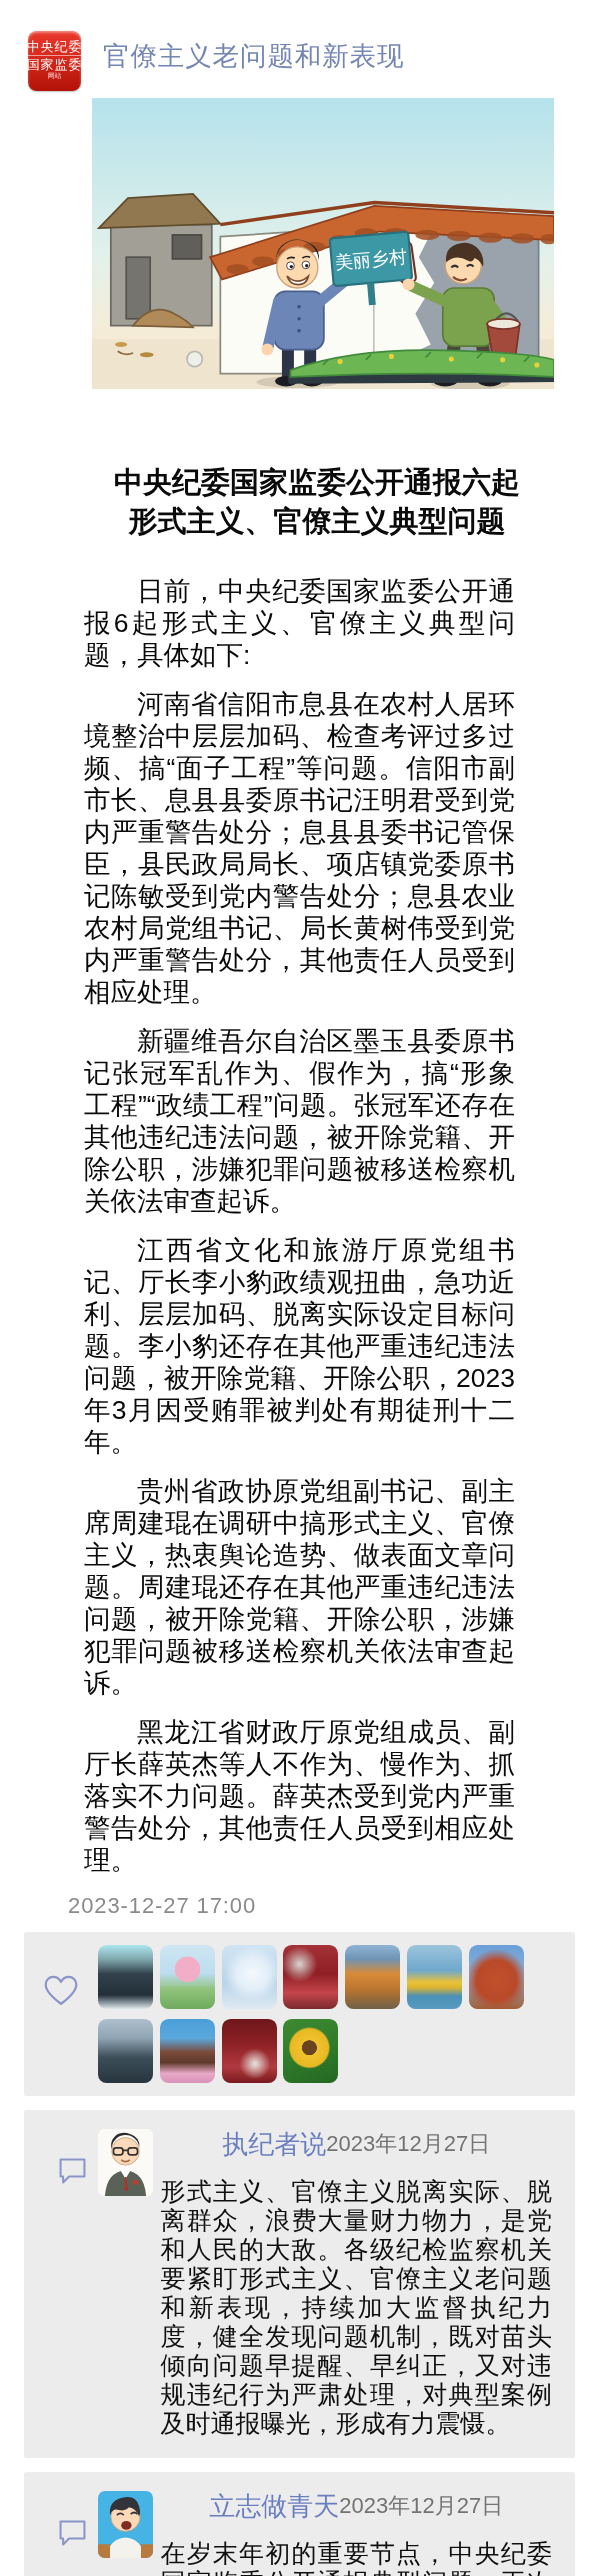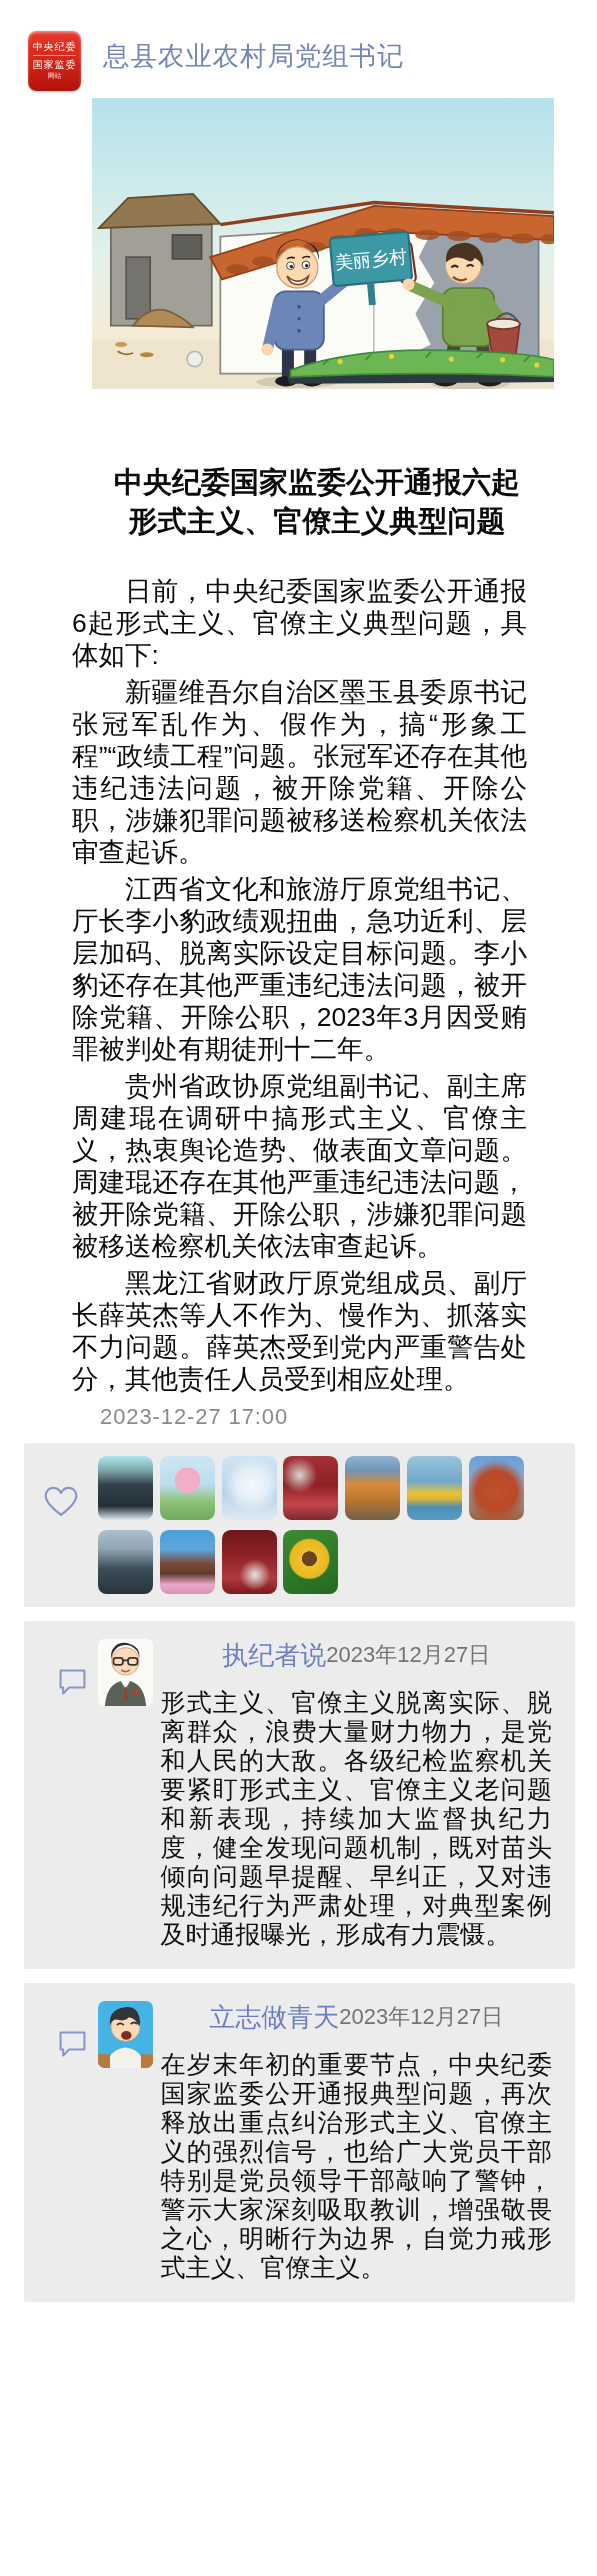--- a/index.html
+++ b/index.html
@@ -5,35 +5,35 @@
   html,body{margin:0;padding:0;background:#fff;}
   .page{position:relative;width:598px;min-height:2576px;background:#fff;overflow:hidden;
         font-family:"Liberation Sans","DejaVu Sans",sans-serif;color:#111;}
 
   
   .header{position:relative;height:98px;}
   .logo{position:absolute;left:28px;top:31px;width:53px;height:60px;border-radius:8.6px;
         background:linear-gradient(180deg,#e8392b 0%,#d6281c 45%,#b21207 100%);
         box-shadow:inset 0 1.7px 2.6px rgba(255,255,255,.45), 0 0.9px 1.7px rgba(0,0,0,.25);
         display:flex;flex-direction:column;align-items:center;justify-content:center;gap:1.7px;}
-  .logo .l1,.logo .l2{color:#fff;font-size:10px;line-height:12px;letter-spacing:0.9px;white-space:nowrap;}
+  .logo .l1,.logo .l2{color:#fff;font-size:13px;line-height:12px;letter-spacing:0.9px;white-space:nowrap;}
   .logo .l2{border-top:0.9px solid rgba(255,255,255,.55);padding-top:3px;}
   .logo .l3{color:#ffdede;font-size:6.8px;line-height:8.6px;}
   .site-name{position:absolute;left:103px;top:38px;font-size:26.5px;color:#7486b4;letter-spacing:0.9px;}
 
   
   .illustration{margin-left:92px;width:462px;height:291px;}
   .illustration svg{display:block;}
 
   
   .article-title{margin-top:74px;text-align:center;font-weight:bold;font-size:29px;line-height:39px;color:#0a0a0a;padding-left:36px;}
   .article-body{margin-top:34px;padding:0 66px 0 67px;font-size:26.5px;line-height:32px;color:#0a0a0a;
                 text-align:justify;}
-  .article-body p{margin:5px;text-indent:2em;}
-  .publish-time{margin-top:8.6px;padding-left:100px;font-size:22px;color:#8a8a8a;letter-spacing:0.9px;}
+  .article-body p{margin:17px;text-indent:2em;}
+  .publish-time{margin-top:8.6px;padding-left:68px;font-size:22px;color:#8a8a8a;letter-spacing:0.9px;}
 
   
   .like-panel{margin:13px 23px 0 24px;background:#ececec;border-radius:2.6px;
               display:flex;padding:13px 0 13px 0;}
   .heart-col{width:74px;display:flex;justify-content:center;}
   .heart-col svg{margin-top:29px;}
   .thumb-rows{flex:1;}
   .thumb-row{display:flex;gap:6.8px;margin-bottom:10.3px;}
   .thumb-row:last-child{margin-bottom:0;}
   .thumb{width:55px;height:64px;border-radius:8.6px;background:#ccc;}
@@ -56,21 +56,21 @@
 <body>
 
 <div class="page">
 
   <div class="header">
     <div class="logo">
       <span class="l1">中央纪委</span>
       <span class="l2">国家监委</span>
       <span class="l3">网站</span>
     </div>
-    <div class="site-name">息县农业农村局党组书记</div>
+    <div class="site-name">官僚主义老问题和新表现</div>
   </div>
 
   <div class="illustration">
     <svg width="462" height="291" viewBox="0 0 540 340">
       <defs>
         <linearGradient id="sky" x1="0" y1="0" x2="0" y2="1">
           <stop offset="0" stop-color="#b5e2ec"></stop>
             <stop offset="0.55" stop-color="#e3f1ea"></stop>
           <stop offset="0.8" stop-color="#f5ecd8"></stop>
             <stop offset="1" stop-color="#f2e8d2"></stop>
@@ -189,20 +189,21 @@
     </svg>
   </div>
 
   <div class="article-title">
     <div>中央纪委国家监委公开通报六起</div>
     <div>形式主义、官僚主义典型问题</div>
   </div>
 
   <div class="article-body">
     <p>日前，中央纪委国家监委公开通报6起形式主义、官僚主义典型问题，具体如下:</p>
+    <p>河南省信阳市息县在农村人居环境整治中层层加码、检查考评过多过频、搞“面子工程”等问题。信阳市副市长、息县县委原书记汪明君受到党内严重警告处分；息县县委书记管保臣，县民政局局长、项店镇党委原书记陈敏受到党内警告处分；息县农业农村局党组书记、局长黄树伟受到党内严重警告处分，其他责任人员受到相应处理。</p>
     <p>新疆维吾尔自治区墨玉县委原书记张冠军乱作为、假作为，搞“形象工程”“政绩工程”问题。张冠军还存在其他违纪违法问题，被开除党籍、开除公职，涉嫌犯罪问题被移送检察机关依法审查起诉。</p>
     <p>江西省文化和旅游厅原党组书记、厅长李小豹政绩观扭曲，急功近利、层层加码、脱离实际设定目标问题。李小豹还存在其他严重违纪违法问题，被开除党籍、开除公职，2023年3月因受贿罪被判处有期徒刑十二年。</p>
     <p>贵州省政协原党组副书记、副主席周建琨在调研中搞形式主义、官僚主义，热衷舆论造势、做表面文章问题。周建琨还存在其他严重违纪违法问题，被开除党籍、开除公职，涉嫌犯罪问题被移送检察机关依法审查起诉。</p>
     <p>黑龙江省财政厅原党组成员、副厅长薛英杰等人不作为、慢作为、抓落实不力问题。薛英杰受到党内严重警告处分，其他责任人员受到相应处理。</p>
   </div>
 
   <div class="publish-time">2023-12-27 17:00</div>
 
   <div class="like-panel">
     <div class="heart-col">

